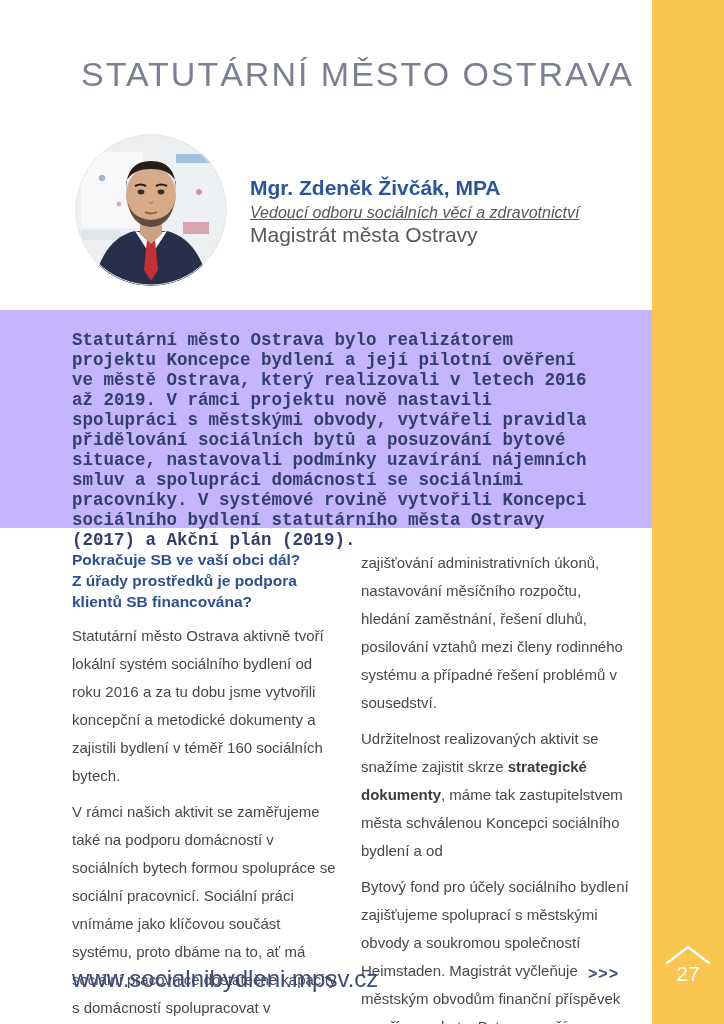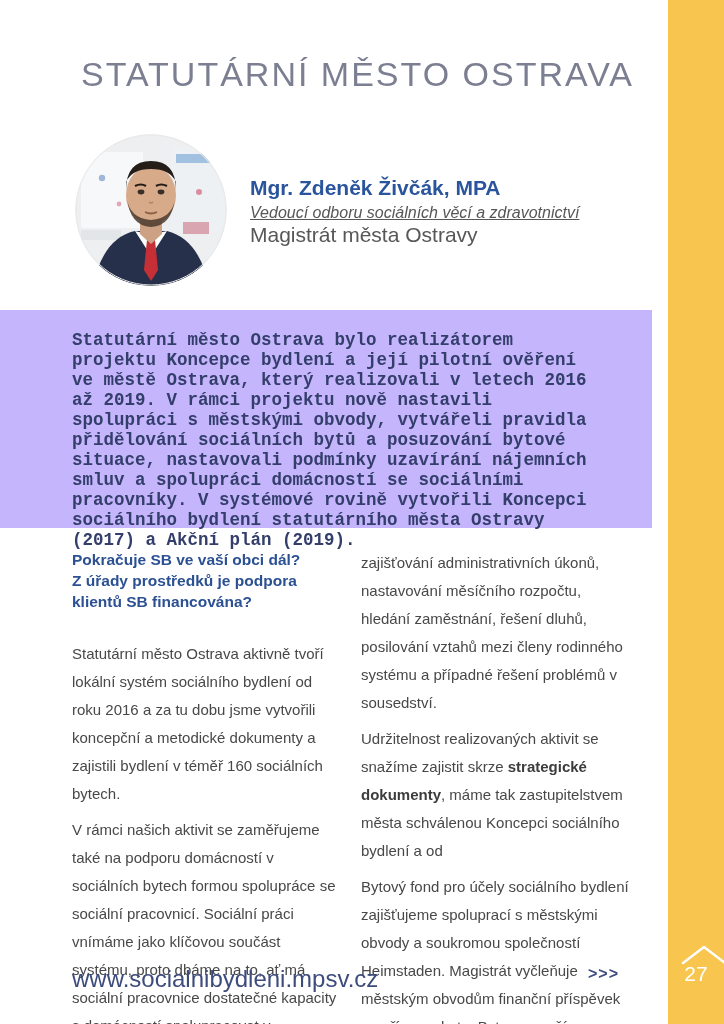--- a/index.html
+++ b/index.html
@@ -4,21 +4,21 @@
 <style>
   * { margin:0; padding:0; box-sizing:border-box; }
   html,body { background:#ffffff; }
   .page {
     position:relative; width:724px; height:1024px;
     background:#ffffff; overflow:hidden;
     font-family:"Liberation Sans", sans-serif;
   }
   
   .edge-bar {
-    position:absolute; top:0; right:0; width:56px; height:1024px;
+    position:absolute; top:0; right:0; width:72px; height:1024px;
     background:#F8C64F;
     padding-left:39px;
   }
   .edge-bar .roof {
     position:absolute; left:12px; top:944px; width:48px; height:20px;
   }
   .edge-bar .pnum {
     position:absolute; left:0; top:962px; width:100%;
     text-align:center; color:#ffffff; font-size:21px; font-weight:400;
   }
@@ -48,21 +48,21 @@
     font-size:17.5px; font-weight:700; color:#343E6B; line-height:20px;
   }
   
   .columns {
     position:absolute; left:72px; top:549px; width:558px;
     display:flex; gap:21px;
   }
   .col { width:268px; }
   .question {
     font-size:15.5px; font-weight:700; color:#2C5193;
-    line-height:21px; margin-bottom:28px;
+    line-height:21px; margin-bottom:10px;
   }
   .question span { display:block; }
   .col p {
     font-size:15px; color:#484848; line-height:28px; margin-bottom:8px;
   }
   .col p b { color:#3d3d3d; }
   
   .footer-link {
     position:absolute; left:72px; top:965px;
     font-size:24px; color:#3D4B7D; text-decoration:none;

